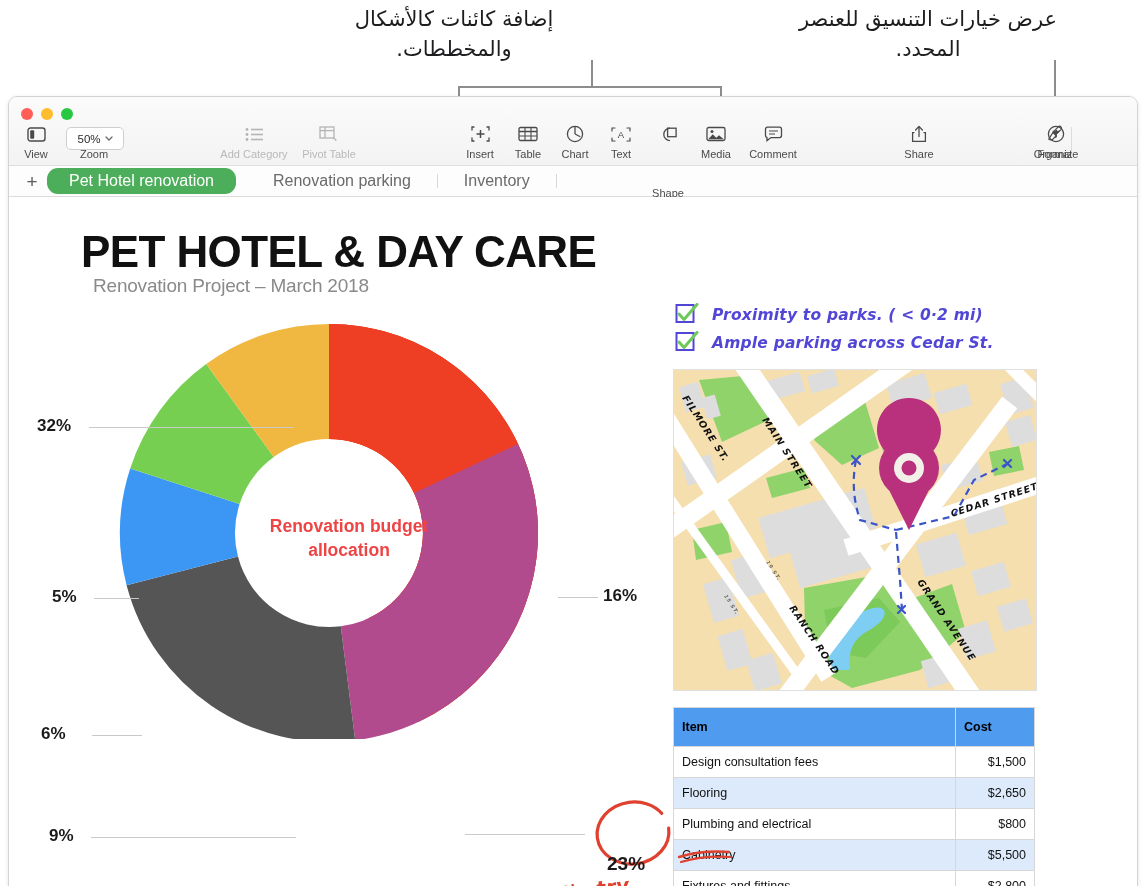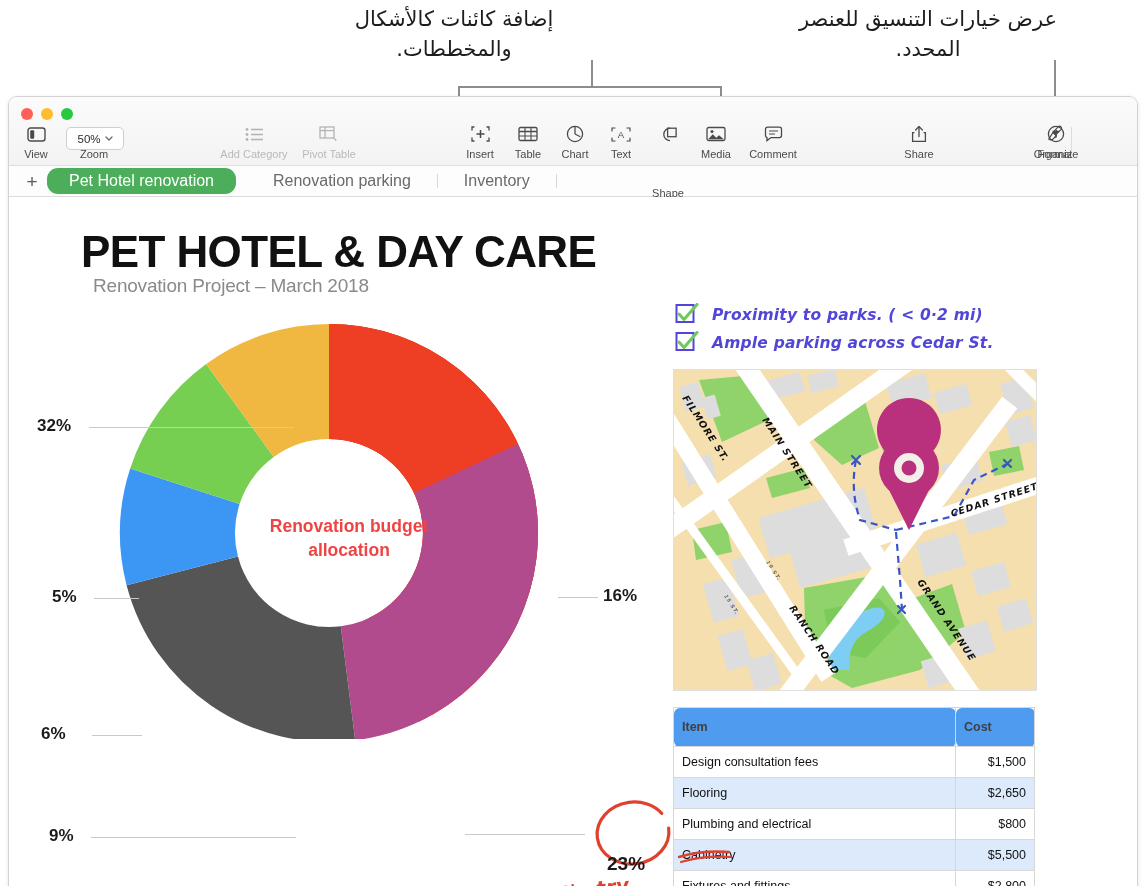--- a/index.html
+++ b/index.html
@@ -111,21 +111,21 @@
 
   
   .numtable{
     position:absolute;border-collapse:collapse;font-size:12.5px;
     color:#111;background:#fff;
   }
   .numtable td,.numtable th{
     border:1px solid #d7d7d7;padding:5px 8px;height:20px;
   }
   .numtable th{
-    background:#4f9bf0;color:#404040;font-weight:bold;text-align:left;height:28px;border-radius:6px;
+    background:#4f9bf0;color:#000000;font-weight:bold;text-align:left;height:28px;
   }
   .numtable td.cost{text-align:right;}
   .numtable tr.alt td{background:#ddeafb;}
 </style>
 </head>
 <body>
 
 <div class="callout-text" style="left:304px;top:4px;width:300px;">إضافة كائنات كالأشكال والمخططات.</div>
 <div class="callout-line" style="left:591px;top:60px;width:2px;height:28px;"></div>
 <div class="callout-line" style="left:458px;top:86px;width:264px;height:2px;"></div>

